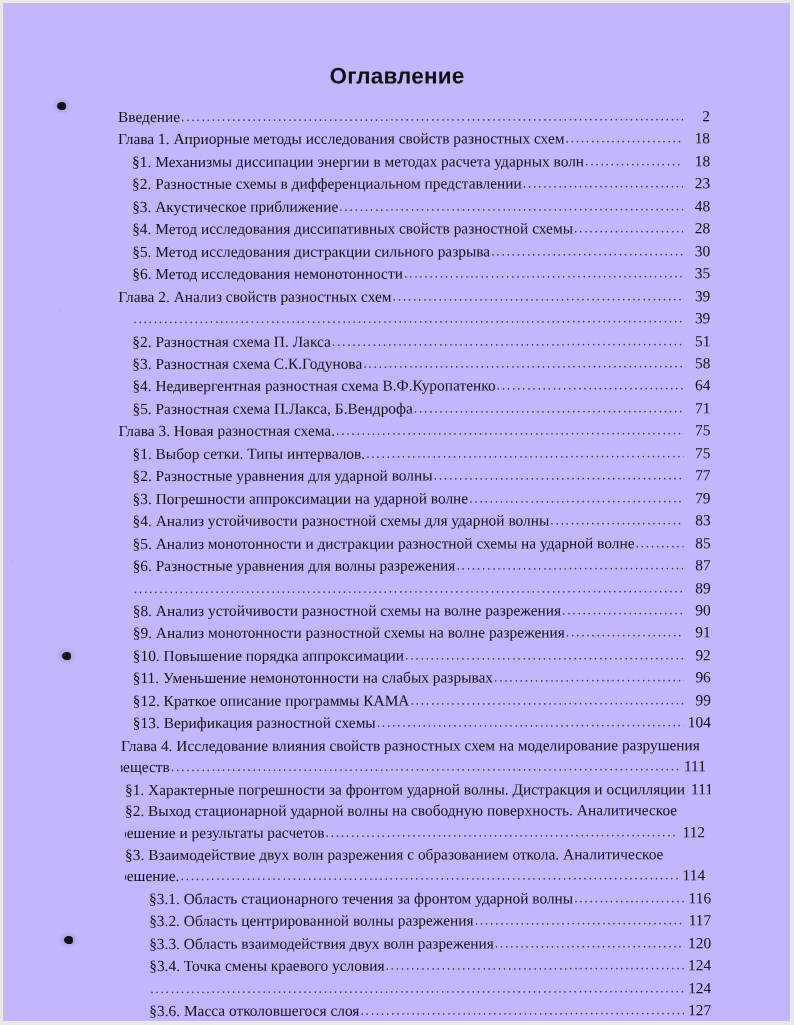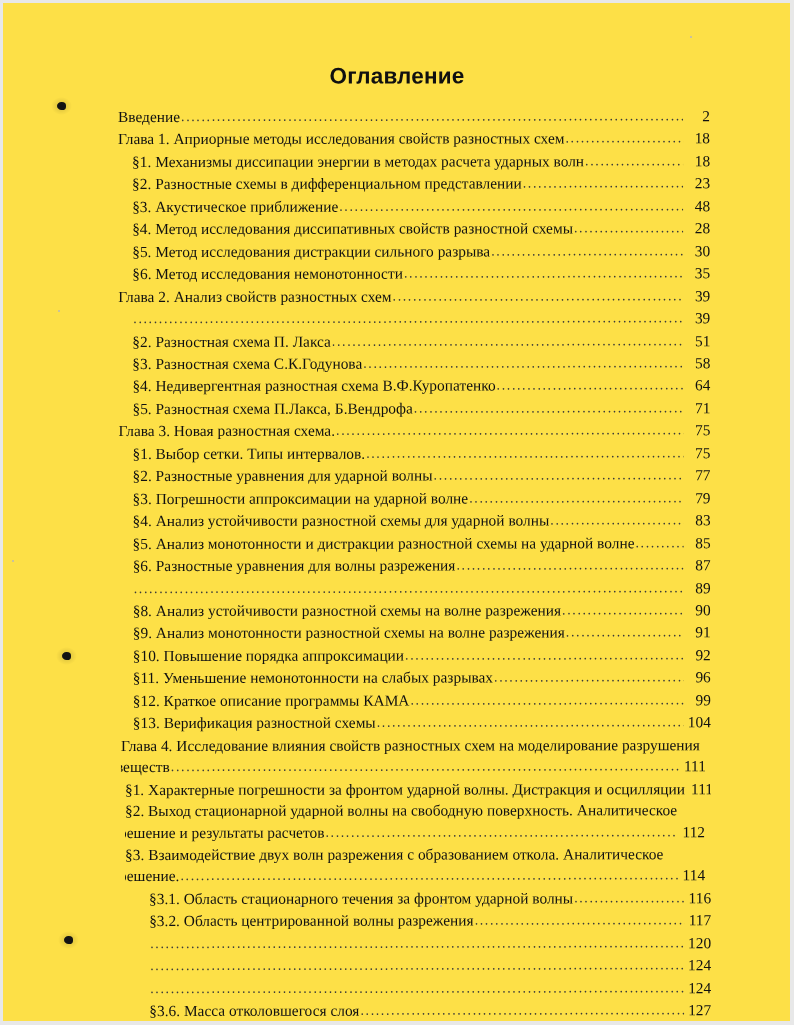--- a/index.html
+++ b/index.html
@@ -14,21 +14,21 @@
     position: relative;
     overflow: hidden;
     font-family: "Liberation Serif", "DejaVu Serif", serif;
     color: #000000;
   }
 
   
   .page {
     position: absolute;
     inset: 0;
-    background: #fde047;
+    background: #c4b5fd;
   }
 
   
   .scan-edge {
     position: absolute;
     background: #e8e8e8;
   }
   .scan-edge.left   { left: 0;  top: 0; width: 3px;  height: 100%; }
   .scan-edge.right  { right: 0; top: 0; width: 4px;  height: 100%; }
   .scan-edge.top    { left: 0;  top: 0; width: 100%; height: 3px; }
@@ -394,26 +394,28 @@
       </div>
       <div class="toc-entry lvl-2">
         <div class="entry-row">
           <span class="entry-label">§3.2. Область центрированной волны разрежения</span>
           <span class="entry-dots">..................................................................................................................................................................................................</span>
           <span class="entry-page">117</span>
         </div>
       </div>
       <div class="toc-entry lvl-2">
         <div class="entry-row">
+          <span class="entry-label">§3.3. Область взаимодействия двух волн разрежения</span>
           <span class="entry-dots">..................................................................................................................................................................................................</span>
           <span class="entry-page">120</span>
         </div>
       </div>
       <div class="toc-entry lvl-2">
         <div class="entry-row">
+          <span class="entry-label">§3.4. Точка смены краевого условия</span>
           <span class="entry-dots">..................................................................................................................................................................................................</span>
           <span class="entry-page">124</span>
         </div>
       </div>
       <div class="toc-entry lvl-2">
         <div class="entry-row">
           <span class="entry-dots">..................................................................................................................................................................................................</span>
           <span class="entry-page">124</span>
         </div>
       </div>

